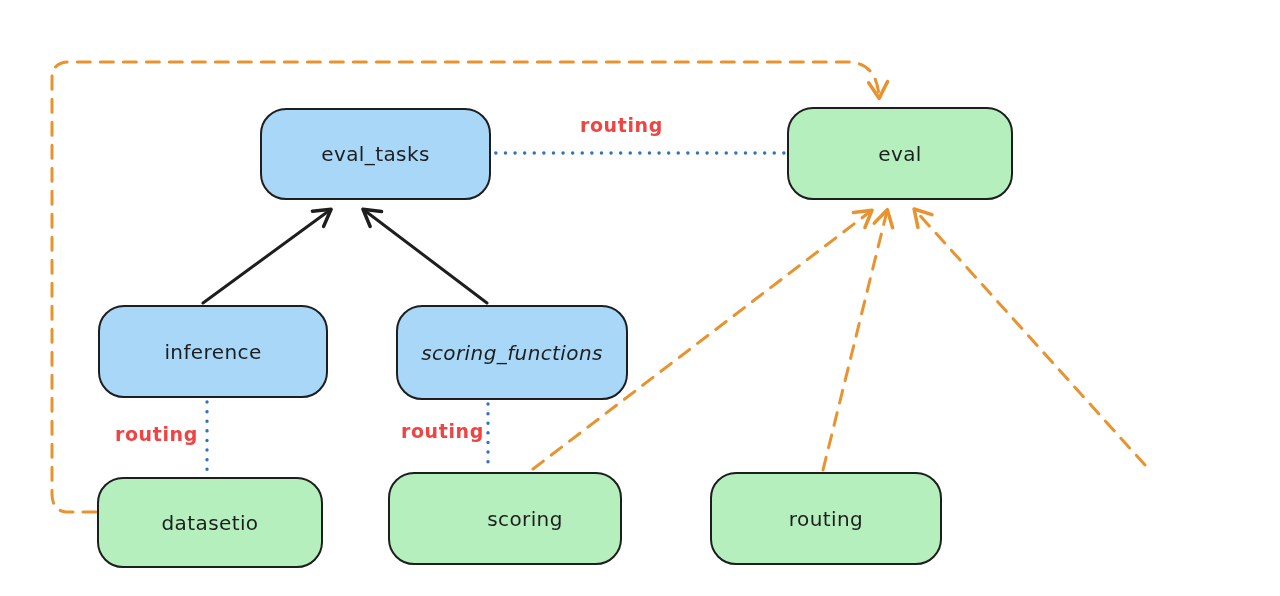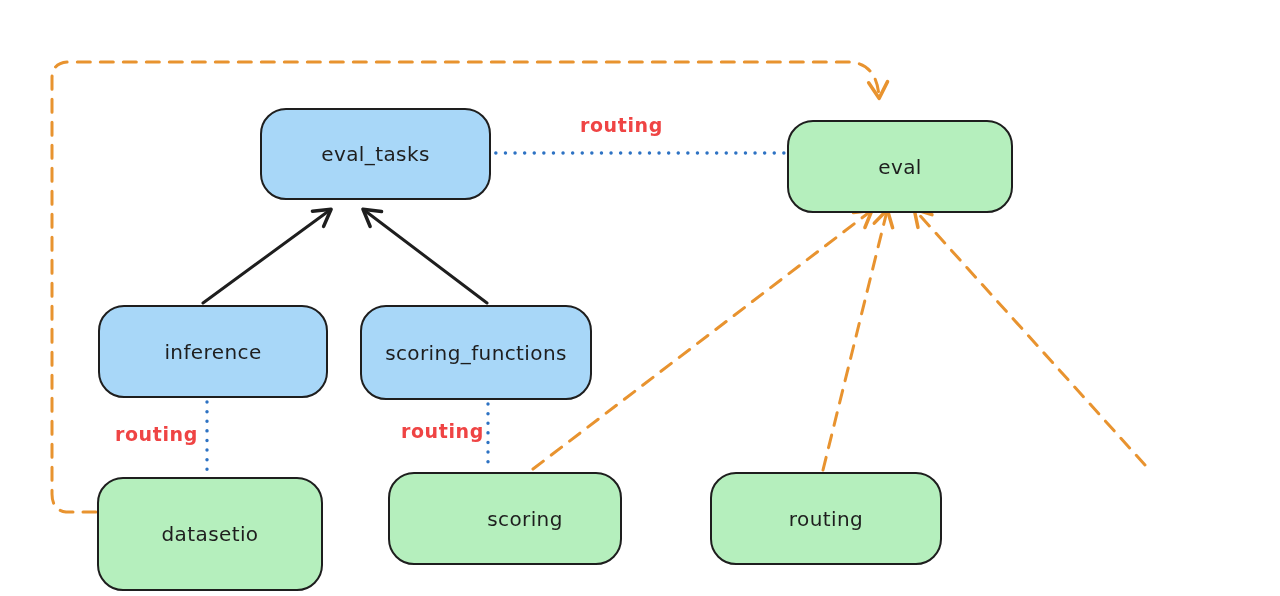--- a/index.html
+++ b/index.html
@@ -38,24 +38,24 @@
   .edge-label {
     position: absolute;
     font-size: 19px;
     font-weight: 600;
     color: #ef4444;
     letter-spacing: 0.6px;
     white-space: nowrap;
   }
 
   #node-eval_tasks         { left: 232px;  top: 108px; width: 231px; height: 92px; margin-left: 28px; }
-  #node-eval               { left: 787px;  top: 107px; width: 226px; height: 93px; margin-top: 13px; }
+  #node-eval               { left: 787px;  top: 107px; width: 226px; height: 93px; }
   #node-datasets           { left: 98px;   top: 305px; width: 230px; height: 93px; }
-  #node-scoring_functions  { left: 360px;  top: 305px; width: 232px; height: 95px; }
-  #node-datasetio          { left: 97px;   top: 477px; width: 226px; height: 114px; text-align: center; }
+  #node-scoring_functions  { left: 396px;  top: 305px; width: 232px; height: 95px; font-style: italic; }
+  #node-datasetio          { left: 97px;   top: 477px; width: 226px; height: 91px; text-align: center; }
   #node-scoring            { left: 388px;  top: 472px; width: 234px; height: 93px; padding-left: 40px; }
   #node-agents             { left: 710px;  top: 472px; width: 232px; height: 93px; }
   #node-inference          { left: 1022px; top: 468px; width: 231px; height: 92px; }
 
   #label-routing-top      { left: 580px; top: 114px; }
   #label-routing-datasets { left: 115px; top: 423px; }
   #label-routing-scoring  { left: 401px; top: 420px; }
 </style>
 </head>
 <body>

